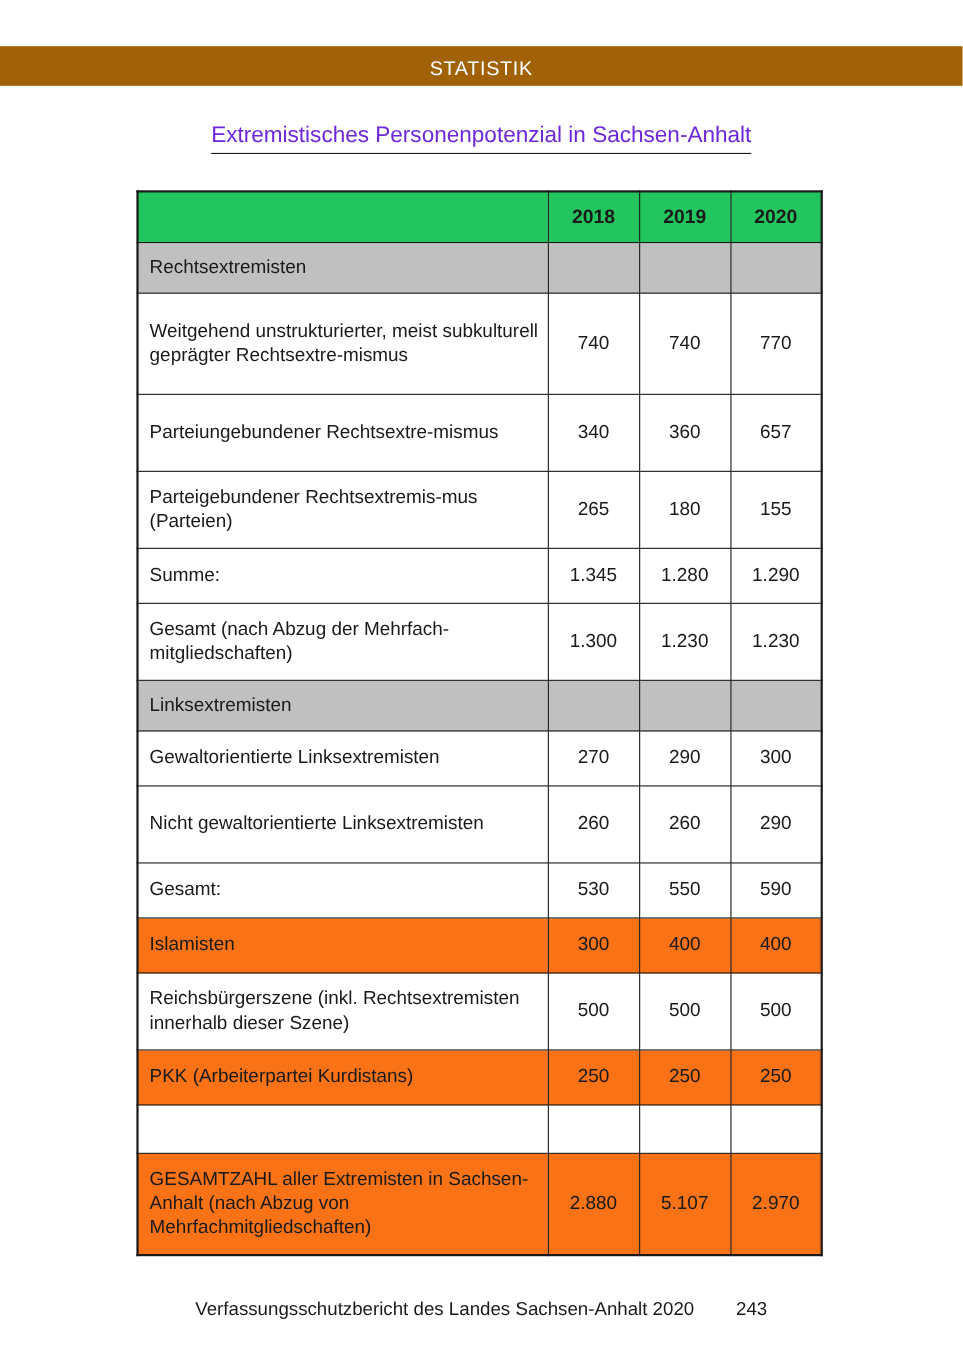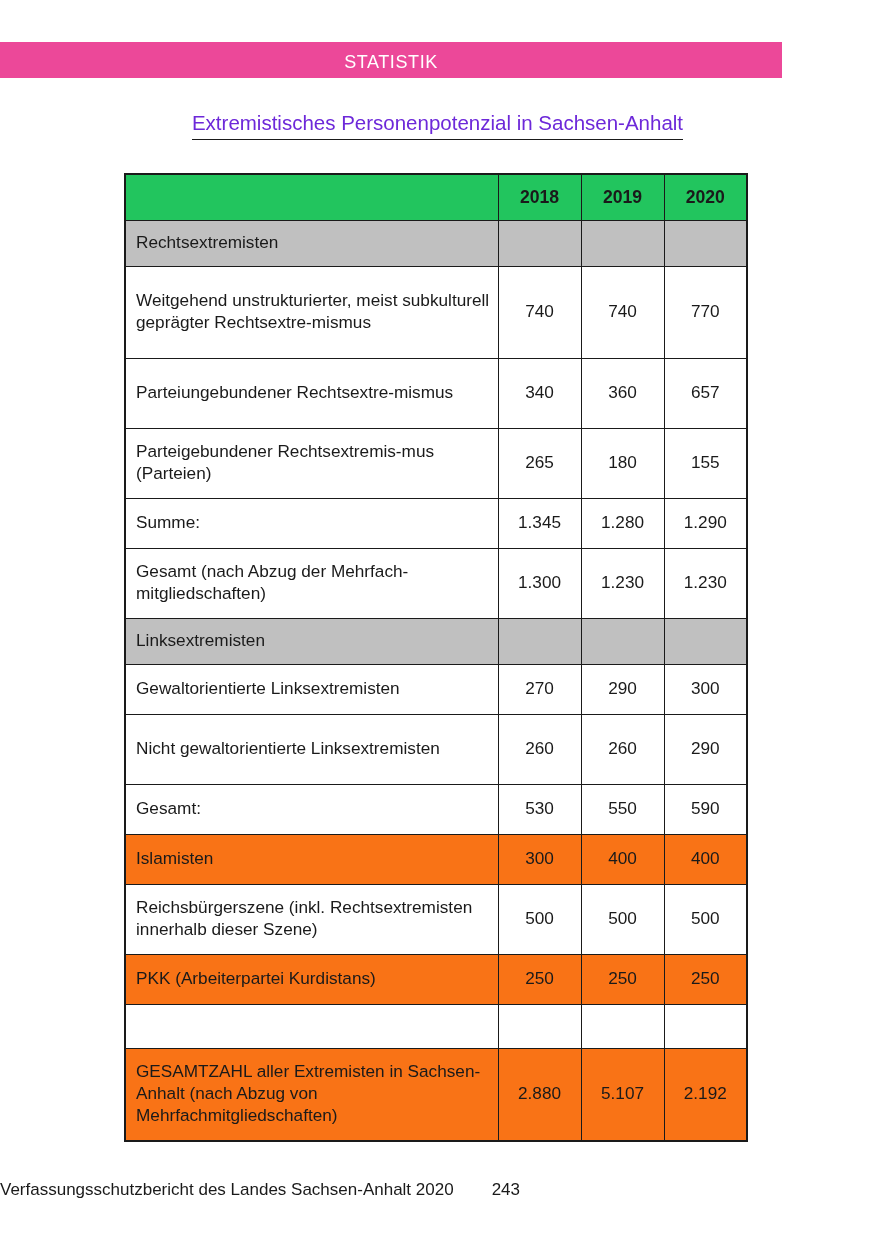--- a/index.html
+++ b/index.html
@@ -15,23 +15,23 @@
     font-family: "Liberation Sans", "DejaVu Sans", sans-serif;
     color: #1a1a1a;
     overflow: hidden;
   }
 
   
   .page-header-band {
     position: absolute;
     top: 42px;
     left: 0;
-    width: 782px;
+    width: 875px;
     height: 36px;
-    background: #ec4899;
+    background: #a16207;
     display: flex;
     align-items: center;
     justify-content: center;
   }
   .running-head {
     color: #ffffff;
     font-size: 26px;
     line-height: 1;
     letter-spacing: 0.6px;
     font-variant: small-caps;
@@ -117,20 +117,21 @@
   tr.tall2 td { height: 56px; }
   tr.tall3 td { height: 78px; }
   tr.one td   { height: 36px; }
 
   
   .page-footer {
     position: absolute;
     top: 1180px;
     left: 0;
     width: 875px;
+    text-align: center;
     font-size: 17px;
     color: #1a1a1a;
     white-space: nowrap;
   }
   .page-footer .folio {
     display: inline-block;
     margin-left: 38px;
   }
 </style>
 </head>
@@ -242,21 +243,21 @@
         <tr class="spacer-row">
           <td class="lbl"></td>
           <td class="val"></td>
           <td class="val"></td>
           <td class="val"></td>
         </tr>
         <tr class="tall3 shaded">
           <td class="lbl">GESAMTZAHL aller Extremisten in Sachsen-Anhalt (nach Abzug von Mehrfachmitgliedschaften)</td>
           <td class="val bold">2.880</td>
           <td class="val bold">5.107</td>
-          <td class="val bold">2.192</td>
+          <td class="val bold">2.970</td>
         </tr>
       </tbody>
   </table>
 </div>
 
 <div class="page-footer">
   <span>Verfassungsschutzbericht des Landes Sachsen-Anhalt 2020</span><span class="folio">243</span>
 </div>
 
 </body></html>

